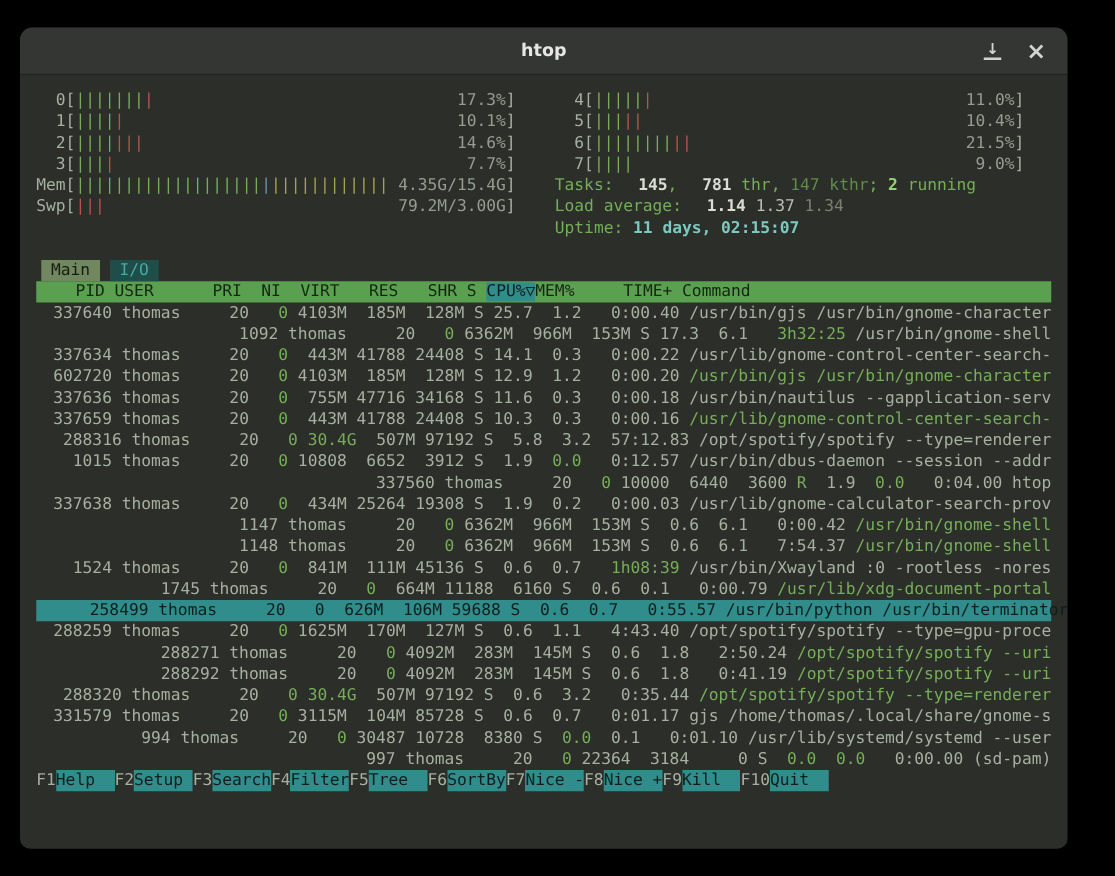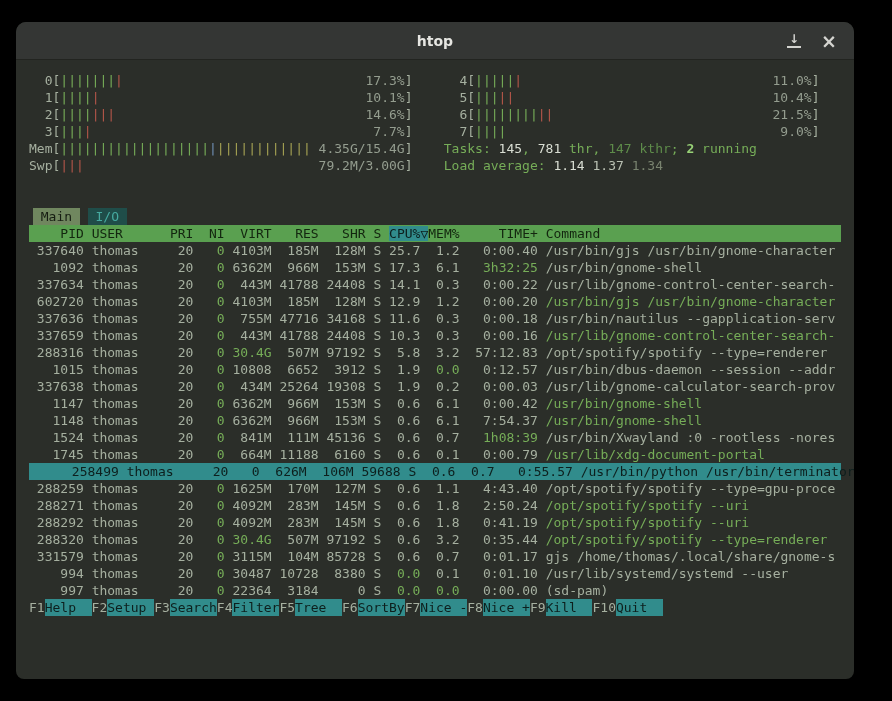--- a/index.html
+++ b/index.html
@@ -34,34 +34,34 @@
   .mlabel{white-space:pre;color:var(--fg_default);}
   .bracket{color:var(--fg_default);}
   .mbar{flex:1;position:relative;overflow:hidden;white-space:pre;}
   .mvalue{position:absolute;right:0;top:0;color:#949d8f;}
   .c-green{color:var(--green);}
   .c-bgreen{color:var(--green_bright);}
   .c-red{color:var(--red);}
   .c-yellow{color:var(--yellow);}
   .c-blue{color:var(--blue);}
   .seg-label{color:var(--green);}
-  .seg-boldwhite{color:var(--bold_white);font-weight:normal;}
+  .seg-boldwhite{color:var(--bold_white);font-weight:bold;margin-left:12px;}
   .seg-white{color:var(--fg_mid);}
   .seg-dim{color:var(--fg_dim);}
   .seg-dimgreen{color:var(--green_dim);}
   .seg-boldgreen{color:var(--green_bright);font-weight:bold;}
   .seg-green{color:var(--green);}
   .seg-boldcyan{color:var(--cyan);font-weight:bold;}
   .tabs-line{padding-left:.5ch;}
   .tab{display:inline-block;white-space:pre;margin-right:1ch;cursor:default;}
   .tab-active{background:var(--tab_active_bg);color:var(--tab_active_fg);}
   .tab-inactive{background:var(--tab_inactive_bg);color:var(--tab_inactive_fg);}
   .header-line{background:var(--header_bg);color:var(--header_fg);}
   .sort-col{background:var(--accent_teal);color:var(--teal_fg_dark);}
-  .prow{color:var(--fg_default);cursor:default;}
+  .prow{color:var(--fg_default);cursor:default;text-align:right;}
   .prow.selected{background:var(--accent_teal);padding-left:35px;}
   .prow.selected span{color:var(--teal_fg_dark) !important;}
   .fnbar{display:flex;}
   .fnitem{display:inline-flex;white-space:pre;cursor:default;}
   .fkey{color:var(--fg_default);}
   .flabel{background:var(--accent_teal);color:var(--teal_fg_dark);display:inline-block;width:6ch;white-space:pre;}
 </style>
 </head>
 <body>
 
@@ -79,34 +79,35 @@
       </span>
     </div>
     <div class="term">
       <div id="meters">
           <div class="line flexline"><div class="mcol left"><span class="mlabel">  0</span><span class="bracket">[</span><span class="mbar"><span class="pipes"><span class="c-green">|||||||</span><span class="c-red">|</span></span><span class="mvalue">17.3%</span></span><span class="bracket">]</span></div><div class="mcol right"><span class="mlabel">  4</span><span class="bracket">[</span><span class="mbar"><span class="pipes"><span class="c-green">|||||</span><span class="c-red">|</span></span><span class="mvalue">11.0%</span></span><span class="bracket">]</span></div></div>
           <div class="line flexline"><div class="mcol left"><span class="mlabel">  1</span><span class="bracket">[</span><span class="mbar"><span class="pipes"><span class="c-green">||||</span><span class="c-red">|</span></span><span class="mvalue">10.1%</span></span><span class="bracket">]</span></div><div class="mcol right"><span class="mlabel">  5</span><span class="bracket">[</span><span class="mbar"><span class="pipes"><span class="c-green">|||</span><span class="c-red">||</span></span><span class="mvalue">10.4%</span></span><span class="bracket">]</span></div></div>
           <div class="line flexline"><div class="mcol left"><span class="mlabel">  2</span><span class="bracket">[</span><span class="mbar"><span class="pipes"><span class="c-green">||||</span><span class="c-red">|||</span></span><span class="mvalue">14.6%</span></span><span class="bracket">]</span></div><div class="mcol right"><span class="mlabel">  6</span><span class="bracket">[</span><span class="mbar"><span class="pipes"><span class="c-green">||||||||</span><span class="c-red">||</span></span><span class="mvalue">21.5%</span></span><span class="bracket">]</span></div></div>
           <div class="line flexline"><div class="mcol left"><span class="mlabel">  3</span><span class="bracket">[</span><span class="mbar"><span class="pipes"><span class="c-green">|||</span><span class="c-red">|</span></span><span class="mvalue">7.7%</span></span><span class="bracket">]</span></div><div class="mcol right"><span class="mlabel">  7</span><span class="bracket">[</span><span class="mbar"><span class="pipes"><span class="c-green">||||</span></span><span class="mvalue">9.0%</span></span><span class="bracket">]</span></div></div>
           <div class="line flexline"><div class="mcol left"><span class="mlabel">Mem</span><span class="bracket">[</span><span class="mbar"><span class="pipes"><span class="c-green">|||||||||||||||||||</span><span class="c-blue">|</span><span class="c-yellow">||||||||||||</span></span><span class="mvalue">4.35G/15.4G</span></span><span class="bracket">]</span></div><div class="mcol right"><span class="seg-label">Tasks: </span><span class="seg-boldwhite">145</span><span class="seg-label">, </span><span class="seg-boldwhite">781</span><span class="seg-label"> thr</span><span class="seg-label">, </span><span class="seg-dimgreen">147 kthr</span><span class="seg-label">; </span><span class="seg-boldgreen">2</span><span class="seg-green"> running</span></div></div>
           <div class="line flexline"><div class="mcol left"><span class="mlabel">Swp</span><span class="bracket">[</span><span class="mbar"><span class="pipes"><span class="c-red">|||</span></span><span class="mvalue">79.2M/3.00G</span></span><span class="bracket">]</span></div><div class="mcol right"><span class="seg-label">Load average: </span><span class="seg-boldwhite">1.14 </span><span class="seg-white">1.37 </span><span class="seg-dim">1.34</span></div></div>
-          <div class="line flexline"><div class="mcol left"></div></div>
+          <div class="line flexline"><div class="mcol left"></div><div class="mcol right"><span class="seg-label">Uptime: </span><span class="seg-boldcyan">11 days, 02:15:07</span></div></div>
         </div>
       <div class="line"></div>
       <div class="line tabs-line" id="tabs"><span class="tab tab-active"> Main </span><span class="tab tab-inactive"> I/O </span></div>
       <div id="table">
           <div class="line header-line"><span>    PID </span><span>USER      </span><span>PRI </span><span> NI </span><span> VIRT </span><span>  RES </span><span>  SHR </span><span>S </span><span class="sort-col">CPU%▽</span><span>MEM% </span><span>    TIME+ </span><span>Command</span></div>
           <div class="line prow"><span> 337640 </span><span>thomas    </span><span> 20 </span><span class="c-green">  0 </span><span>4103M </span><span> 185M </span><span> 128M </span><span>S </span><span>25.7 </span><span> 1.2 </span><span>  0:00.40 </span><span>/usr/bin/gjs /usr/bin/gnome-character</span></div>
           <div class="line prow"><span>   1092 </span><span>thomas    </span><span> 20 </span><span class="c-green">  0 </span><span>6362M </span><span> 966M </span><span> 153M </span><span>S </span><span>17.3 </span><span> 6.1 </span><span class="c-green">  3h32:25 </span><span>/usr/bin/gnome-shell</span></div>
           <div class="line prow"><span> 337634 </span><span>thomas    </span><span> 20 </span><span class="c-green">  0 </span><span> 443M </span><span>41788 </span><span>24408 </span><span>S </span><span>14.1 </span><span> 0.3 </span><span>  0:00.22 </span><span>/usr/lib/gnome-control-center-search-</span></div>
           <div class="line prow"><span> 602720 </span><span>thomas    </span><span> 20 </span><span class="c-green">  0 </span><span>4103M </span><span> 185M </span><span> 128M </span><span>S </span><span>12.9 </span><span> 1.2 </span><span>  0:00.20 </span><span class="c-green">/usr/bin/gjs /usr/bin/gnome-character</span></div>
           <div class="line prow"><span> 337636 </span><span>thomas    </span><span> 20 </span><span class="c-green">  0 </span><span> 755M </span><span>47716 </span><span>34168 </span><span>S </span><span>11.6 </span><span> 0.3 </span><span>  0:00.18 </span><span>/usr/bin/nautilus --gapplication-serv</span></div>
           <div class="line prow"><span> 337659 </span><span>thomas    </span><span> 20 </span><span class="c-green">  0 </span><span> 443M </span><span>41788 </span><span>24408 </span><span>S </span><span>10.3 </span><span> 0.3 </span><span>  0:00.16 </span><span class="c-green">/usr/lib/gnome-control-center-search-</span></div>
           <div class="line prow"><span> 288316 </span><span>thomas    </span><span> 20 </span><span class="c-green">  0 </span><span class="c-green">30.4G </span><span> 507M </span><span>97192 </span><span>S </span><span> 5.8 </span><span> 3.2 </span><span> 57:12.83 </span><span>/opt/spotify/spotify --type=renderer</span></div>
           <div class="line prow"><span>   1015 </span><span>thomas    </span><span> 20 </span><span class="c-green">  0 </span><span>10808 </span><span> 6652 </span><span> 3912 </span><span>S </span><span> 1.9 </span><span class="c-green"> 0.0 </span><span>  0:12.57 </span><span>/usr/bin/dbus-daemon --session --addr</span></div>
+          <div class="line prow"><span> 337560 </span><span>thomas    </span><span> 20 </span><span class="c-green">  0 </span><span>10000 </span><span> 6440 </span><span> 3600 </span><span class="c-green">R </span><span> 1.9 </span><span class="c-green"> 0.0 </span><span>  0:04.00 </span><span>htop</span></div>
           <div class="line prow"><span> 337638 </span><span>thomas    </span><span> 20 </span><span class="c-green">  0 </span><span> 434M </span><span>25264 </span><span>19308 </span><span>S </span><span> 1.9 </span><span> 0.2 </span><span>  0:00.03 </span><span>/usr/lib/gnome-calculator-search-prov</span></div>
           <div class="line prow"><span>   1147 </span><span>thomas    </span><span> 20 </span><span class="c-green">  0 </span><span>6362M </span><span> 966M </span><span> 153M </span><span>S </span><span> 0.6 </span><span> 6.1 </span><span>  0:00.42 </span><span class="c-green">/usr/bin/gnome-shell</span></div>
           <div class="line prow"><span>   1148 </span><span>thomas    </span><span> 20 </span><span class="c-green">  0 </span><span>6362M </span><span> 966M </span><span> 153M </span><span>S </span><span> 0.6 </span><span> 6.1 </span><span>  7:54.37 </span><span class="c-green">/usr/bin/gnome-shell</span></div>
           <div class="line prow"><span>   1524 </span><span>thomas    </span><span> 20 </span><span class="c-green">  0 </span><span> 841M </span><span> 111M </span><span>45136 </span><span>S </span><span> 0.6 </span><span> 0.7 </span><span class="c-green">  1h08:39 </span><span>/usr/bin/Xwayland :0 -rootless -nores</span></div>
           <div class="line prow"><span>   1745 </span><span>thomas    </span><span> 20 </span><span class="c-green">  0 </span><span> 664M </span><span>11188 </span><span> 6160 </span><span>S </span><span> 0.6 </span><span> 0.1 </span><span>  0:00.79 </span><span class="c-green">/usr/lib/xdg-document-portal</span></div>
           <div class="line prow selected"><span> 258499 </span><span>thomas    </span><span> 20 </span><span>  0 </span><span> 626M </span><span> 106M </span><span>59688 </span><span>S </span><span> 0.6 </span><span> 0.7 </span><span>  0:55.57 </span><span>/usr/bin/python /usr/bin/terminator</span></div>
           <div class="line prow"><span> 288259 </span><span>thomas    </span><span> 20 </span><span class="c-green">  0 </span><span>1625M </span><span> 170M </span><span> 127M </span><span>S </span><span> 0.6 </span><span> 1.1 </span><span>  4:43.40 </span><span>/opt/spotify/spotify --type=gpu-proce</span></div>
           <div class="line prow"><span> 288271 </span><span>thomas    </span><span> 20 </span><span class="c-green">  0 </span><span>4092M </span><span> 283M </span><span> 145M </span><span>S </span><span> 0.6 </span><span> 1.8 </span><span>  2:50.24 </span><span class="c-green">/opt/spotify/spotify --uri</span></div>
           <div class="line prow"><span> 288292 </span><span>thomas    </span><span> 20 </span><span class="c-green">  0 </span><span>4092M </span><span> 283M </span><span> 145M </span><span>S </span><span> 0.6 </span><span> 1.8 </span><span>  0:41.19 </span><span class="c-green">/opt/spotify/spotify --uri</span></div>
           <div class="line prow"><span> 288320 </span><span>thomas    </span><span> 20 </span><span class="c-green">  0 </span><span class="c-green">30.4G </span><span> 507M </span><span>97192 </span><span>S </span><span> 0.6 </span><span> 3.2 </span><span>  0:35.44 </span><span class="c-green">/opt/spotify/spotify --type=renderer</span></div>

